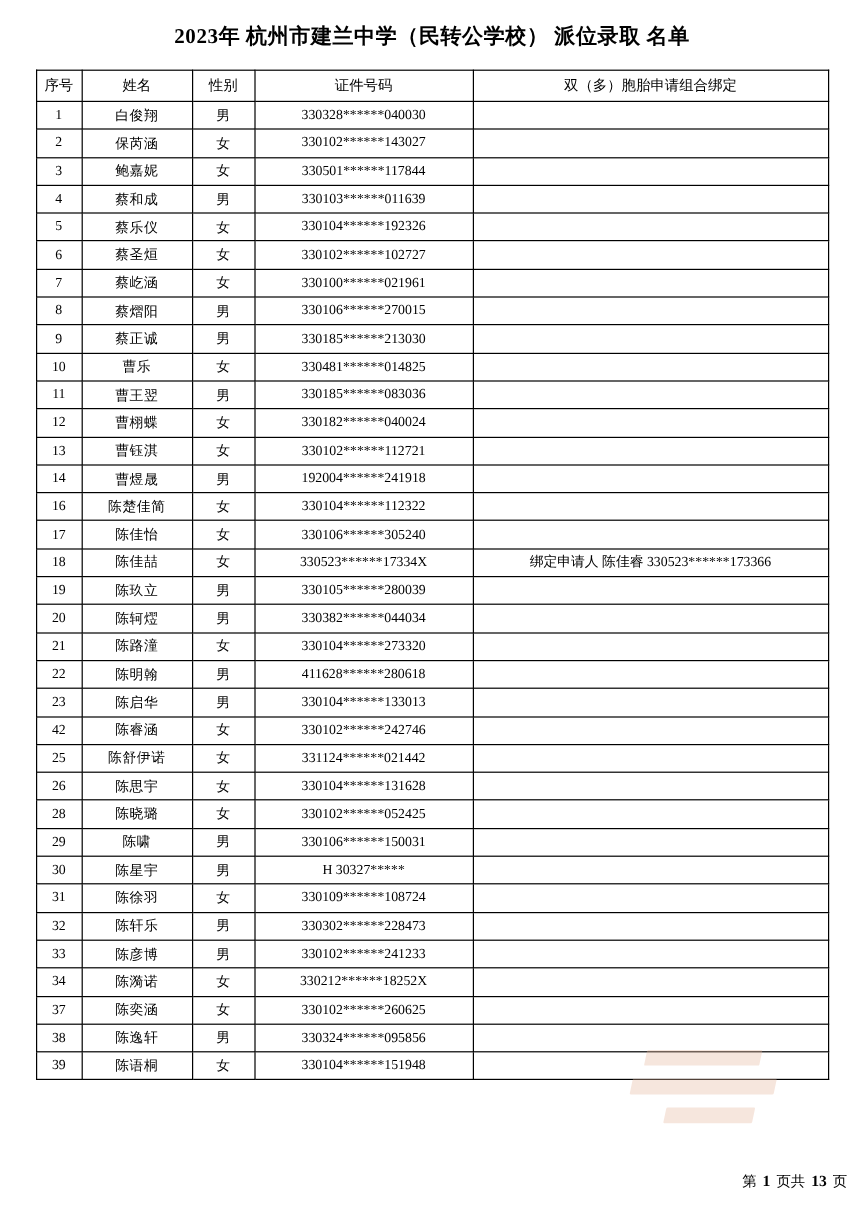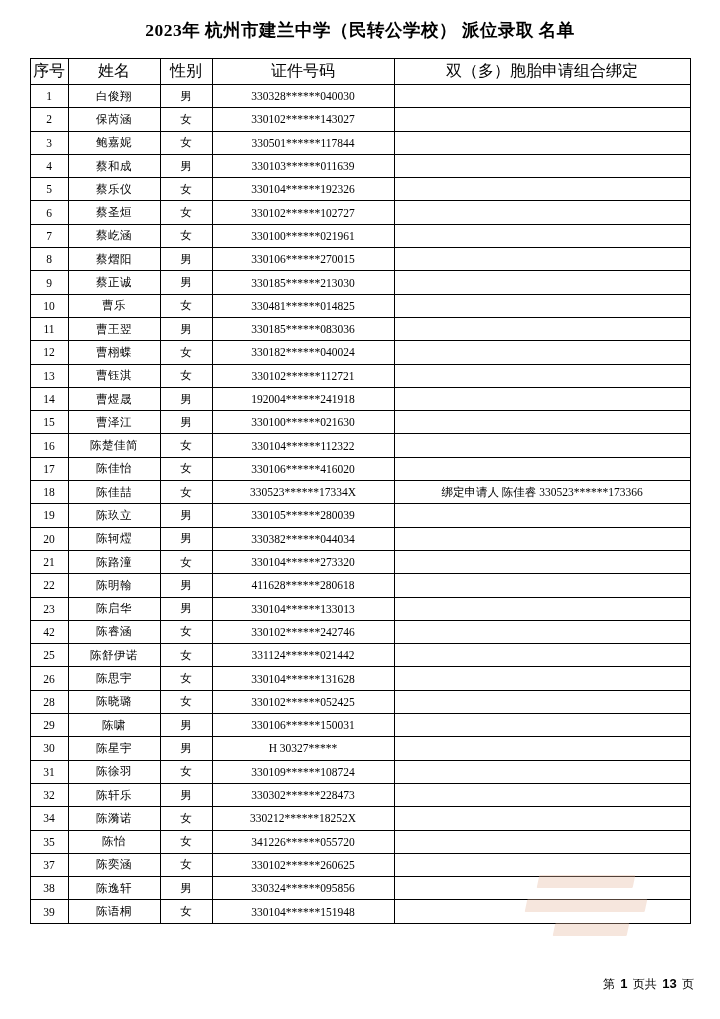--- a/index.html
+++ b/index.html
@@ -42,42 +42,42 @@
     border: 1px solid #000000;
     font-size: 11.5px;
     text-align: center;
     height: 22.3px;
     padding: 0 2px;
     font-family: "Liberation Serif", "DejaVu Serif", serif;
     overflow: hidden;
     white-space: nowrap;
   }
   table.roster th {
-    font-size: 16px;
+    font-size: 12px;
     height: 25px;
     font-weight: normal;
   }
   col.c-idx { width: 38px; }
   col.c-name { width: 92px; }
   col.c-gender { width: 52px; }
   col.c-id { width: 182px; }
   col.c-note { width: 296px; }
 
   td.idx { font-size: 11px; }
   td.name { font-size: 12.5px; letter-spacing: 0.5px; }
   td.gender { font-size: 12px; }
   td.idnum { font-size: 11.5px; font-family: "Liberation Serif", "DejaVu Serif", serif; }
   td.note { font-size: 11.5px; }
 
   .footer {
     position: absolute;
-    right: 26px;
+    right: 14px;
     bottom: 26px;
     font-size: 12px;
-    font-family: Liberation Sans, sans-serif;
+    font-family: Liberation Serif, serif;
   }
   .footer .num {
     font-weight: bold;
     font-size: 13px;
     padding: 0 2px;
   }
   .watermark {
     position: absolute;
     right: 52px;
     bottom: 60px;
@@ -213,38 +213,31 @@
           <td class="note"></td>
         </tr>
         <tr>
           <td class="idx">14</td>
           <td class="name">曹煜晟</td>
           <td class="gender">男</td>
           <td class="idnum">192004******241918</td>
           <td class="note"></td>
         </tr>
         <tr>
-          <td class="idx">15</td>
-          <td class="name">曹泽江</td>
-          <td class="gender">男</td>
-          <td class="idnum">330100******021630</td>
-          <td class="note"></td>
-        </tr>
-        <tr>
           <td class="idx">16</td>
           <td class="name">陈楚佳简</td>
           <td class="gender">女</td>
           <td class="idnum">330104******112322</td>
           <td class="note"></td>
         </tr>
         <tr>
           <td class="idx">17</td>
           <td class="name">陈佳怡</td>
           <td class="gender">女</td>
-          <td class="idnum">330106******416020</td>
+          <td class="idnum">330106******305240</td>
           <td class="note"></td>
         </tr>
         <tr>
           <td class="idx">18</td>
           <td class="name">陈佳喆</td>
           <td class="gender">女</td>
           <td class="idnum">330523******17334X</td>
           <td class="note">绑定申请人 陈佳睿 330523******173366</td>
         </tr>
         <tr>
@@ -332,31 +325,31 @@
           <td class="note"></td>
         </tr>
         <tr>
           <td class="idx">32</td>
           <td class="name">陈轩乐</td>
           <td class="gender">男</td>
           <td class="idnum">330302******228473</td>
           <td class="note"></td>
         </tr>
         <tr>
+          <td class="idx">33</td>
+          <td class="name">陈彦博</td>
+          <td class="gender">男</td>
+          <td class="idnum">330102******241233</td>
+          <td class="note"></td>
+        </tr>
+        <tr>
           <td class="idx">34</td>
           <td class="name">陈漪诺</td>
           <td class="gender">女</td>
           <td class="idnum">330212******18252X</td>
-          <td class="note"></td>
-        </tr>
-        <tr>
-          <td class="idx">35</td>
-          <td class="name">陈怡</td>
-          <td class="gender">女</td>
-          <td class="idnum">341226******055720</td>
           <td class="note"></td>
         </tr>
         <tr>
           <td class="idx">37</td>
           <td class="name">陈奕涵</td>
           <td class="gender">女</td>
           <td class="idnum">330102******260625</td>
           <td class="note"></td>
         </tr>
         <tr>

